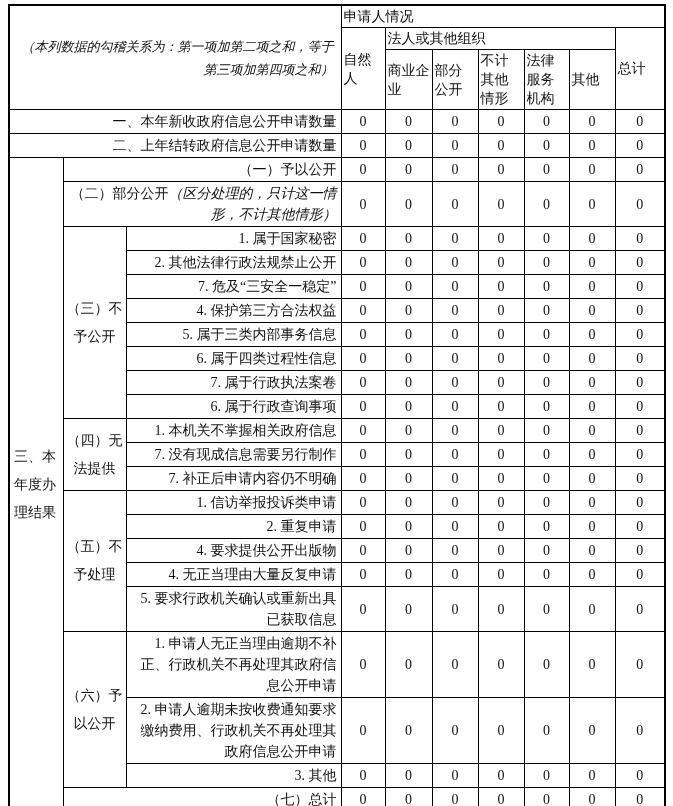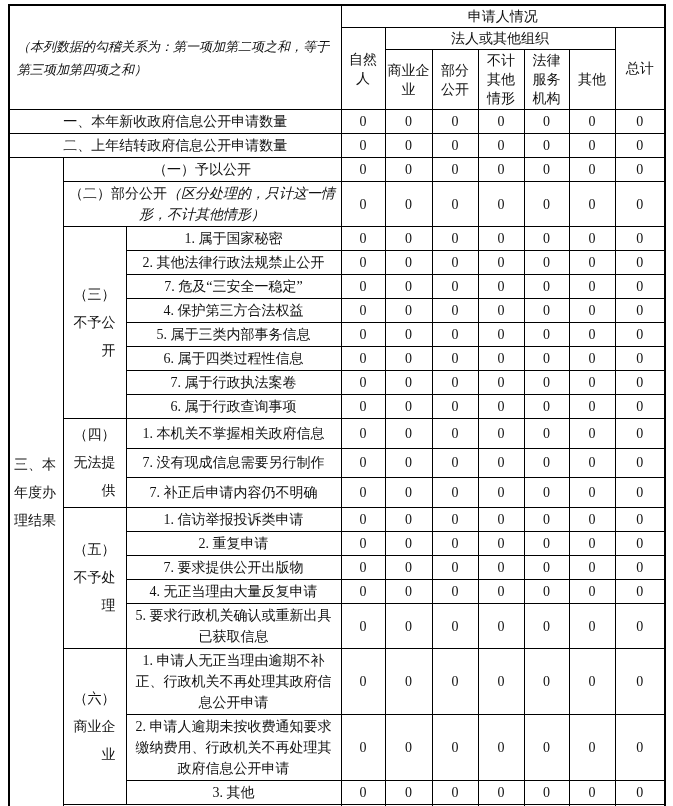--- a/index.html
+++ b/index.html
@@ -31,40 +31,40 @@
   tr { height: 22px; }
   tr.hr1, tr.hr2 { height: 22px; }
   tr.hr3 { height: 60px; }
   tr.t2 { height: 45px; }
   tr.t3 { height: 64px; }
   .note {
     font-style: italic;
     font-size: 13px;
     line-height: 23px;
     padding: 2px 7px;
+    text-align: right;
+    vertical-align: middle;
+  }
+  .ch {
     text-align: left;
-    vertical-align: middle;
-  }
-  .ch {
-    text-align: center;
     line-height: 19px;
     padding: 1px 2px;
   }
   .lbl {
-    text-align: center;
+    text-align: right;
     padding: 1px 4px;
   }
   .grp {
     text-align: left;
     padding: 2px 4px;
     line-height: 28px;
   }
   .sub {
-    text-align: right;
-    padding: 2px 10px;
+    text-align: center;
+    padding: 2px 2px;
     line-height: 28px;
   }
   .kai {
     font-style: italic;
   }
   td.v {
     text-align: center;
   }
 </style>
 </head>
@@ -270,21 +270,21 @@
       <td class="lbl">2. 重复申请</td>
     <td class="v">0</td>
           <td class="v">0</td>
           <td class="v">0</td>
           <td class="v">0</td>
           <td class="v">0</td>
           <td class="v">0</td>
           <td class="v">0</td>
         </tr>
     <tr>
-      <td class="lbl">7. 要求提供公开出版物</td>
+      <td class="lbl">4. 要求提供公开出版物</td>
     <td class="v">0</td>
           <td class="v">0</td>
           <td class="v">0</td>
           <td class="v">0</td>
           <td class="v">0</td>
           <td class="v">0</td>
           <td class="v">0</td>
         </tr>
     <tr>
       <td class="lbl">4. 无正当理由大量反复申请</td>
@@ -300,21 +300,21 @@
       <td class="lbl">5. 要求行政机关确认或重新出具已获取信息</td>
     <td class="v">0</td>
           <td class="v">0</td>
           <td class="v">0</td>
           <td class="v">0</td>
           <td class="v">0</td>
           <td class="v">0</td>
           <td class="v">0</td>
         </tr>
     <tr class="t3">
-      <td class="sub" rowspan="3">（六）商业企业</td>
+      <td class="sub" rowspan="3">（六）予以公开</td>
       <td class="lbl">1. 申请人无正当理由逾期不补正、行政机关不再处理其政府信息公开申请</td>
     <td class="v">0</td>
           <td class="v">0</td>
           <td class="v">0</td>
           <td class="v">0</td>
           <td class="v">0</td>
           <td class="v">0</td>
           <td class="v">0</td>
         </tr>
     <tr class="t3">

